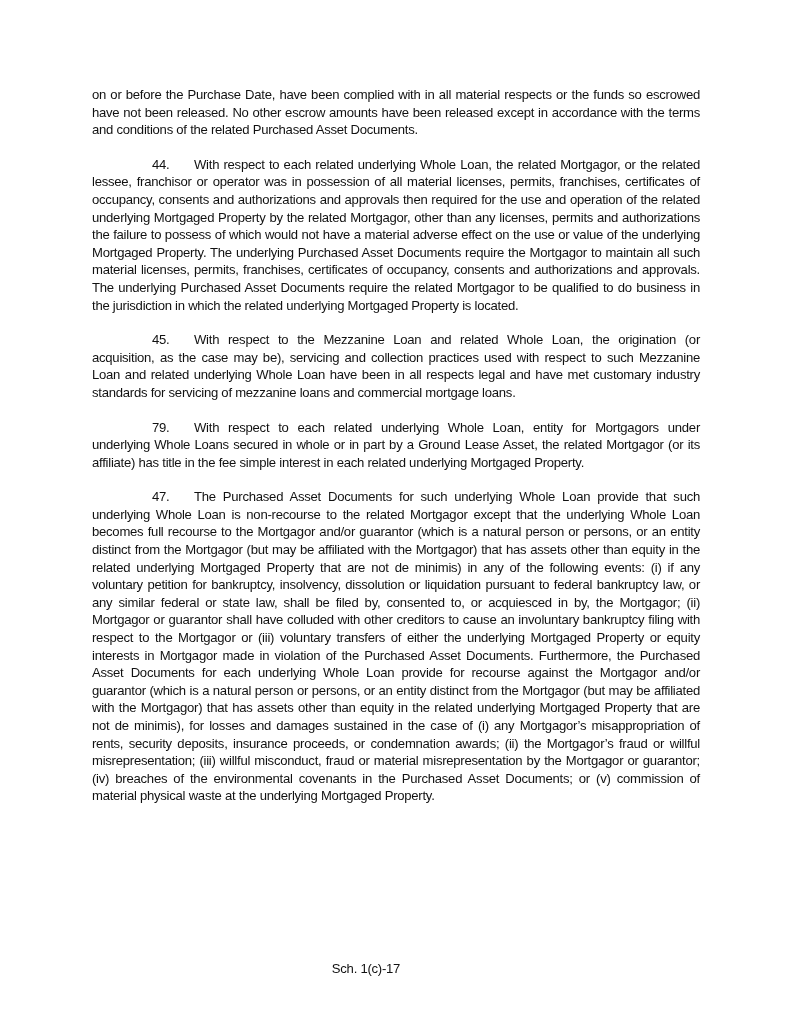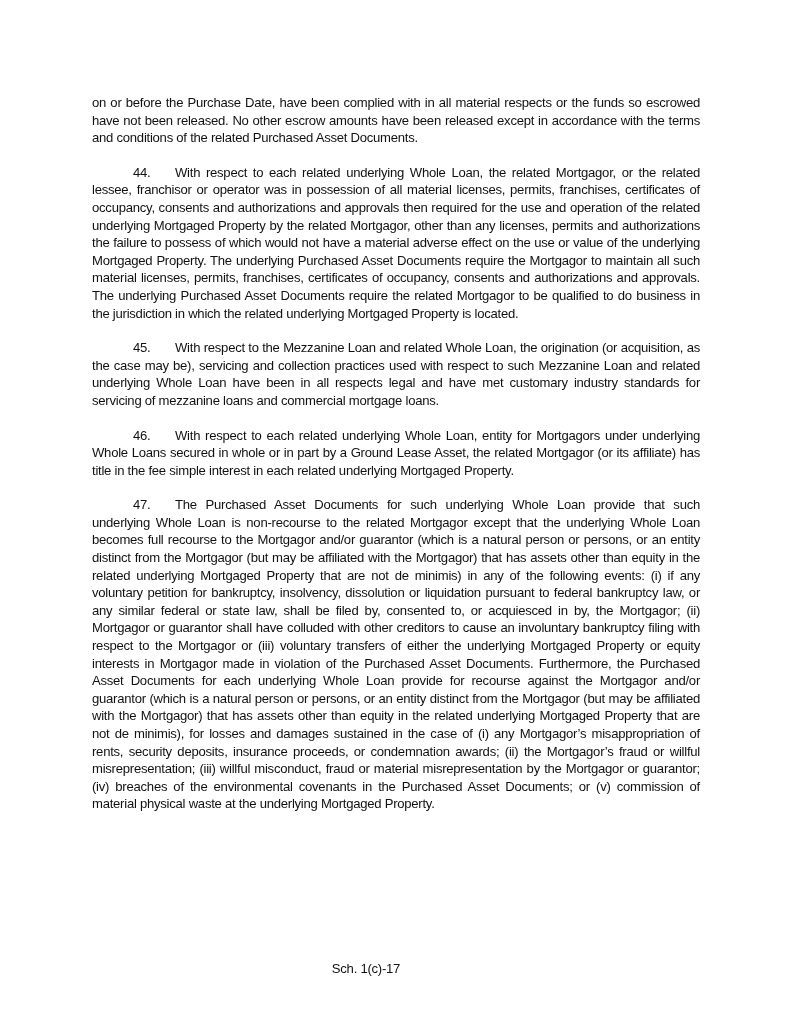--- a/index.html
+++ b/index.html
@@ -11,34 +11,34 @@
       width: 791px;
       height: 1024px;
       position: relative;
       overflow: hidden;
       font-family: "Liberation Sans", sans-serif;
       color: #111111;
     }
     .page {
       position: absolute;
       left: 92px;
-      top: 94px;
+      top: 86px;
       width: 608px;
     }
     .para {
       font-size: 13.1px;
       line-height: 17.6px;
       text-align: justify;
       margin: 0 0 17px 0;
       letter-spacing: -0.25px;
       word-spacing: 0px;
     }
     .para .num {
       display: inline-block;
-      margin-left: 41px;
+      margin-left: 60px;
       width: 42px;
     }
     .footer {
       position: absolute;
       left: 0;
       width: 732px;
       top: 961px;
       text-align: center;
       font-size: 13.1px;
       letter-spacing: -0.25px;
@@ -55,21 +55,21 @@
 
   <p class="para">
     <span class="num">44.</span><span>With respect to each related underlying Whole Loan, the related Mortgagor, or the related lessee, franchisor or operator was in possession of all material licenses, permits, franchises, certificates of occupancy, consents and authorizations and approvals then required for the use and operation of the related underlying Mortgaged Property by the related Mortgagor, other than any licenses, permits and authorizations the failure to possess of which would not have a material adverse effect on the use or value of the underlying Mortgaged Property.  The underlying Purchased Asset Documents require the Mortgagor to maintain all such material licenses, permits, franchises, certificates of occupancy, consents and authorizations and approvals.  The underlying Purchased Asset Documents require the related Mortgagor to be qualified to do business in the jurisdiction in which the related underlying Mortgaged Property is located.</span>
   </p>
 
   <p class="para">
     <span class="num">45.</span><span>With respect to the Mezzanine Loan and related Whole Loan, the origination (or acquisition, as the case may be), servicing and collection practices used with respect to such Mezzanine Loan and related underlying Whole Loan have been in all respects legal and have met customary industry standards for servicing of mezzanine loans and commercial mortgage loans.</span>
   </p>
 
   <p class="para">
-    <span class="num">46.</span><span>With respect to each related underlying Whole Loan, entity for Mortgagors under underlying Whole Loans secured in whole or in part by a Ground Lease Asset, the related Mortgagor (or its affiliate) has title in the fee simple interest in each related underlying Mortgaged Property.</span>
+    <span class="num">79.</span><span>With respect to each related underlying Whole Loan, entity for Mortgagors under underlying Whole Loans secured in whole or in part by a Ground Lease Asset, the related Mortgagor (or its affiliate) has title in the fee simple interest in each related underlying Mortgaged Property.</span>
   </p>
 
   <p class="para">
     <span class="num">47.</span><span>The Purchased Asset Documents for such underlying Whole Loan provide that such underlying Whole Loan is non-recourse to the related Mortgagor except that the underlying Whole Loan becomes full recourse to the Mortgagor and/or guarantor (which is a natural person or persons, or an entity distinct from the Mortgagor (but may be affiliated with the Mortgagor) that has assets other than equity in the related underlying Mortgaged Property that are not de minimis) in any of the following events: (i) if any voluntary petition for bankruptcy, insolvency, dissolution or liquidation pursuant to federal bankruptcy law, or any similar federal or state law, shall be filed by, consented to, or acquiesced in by, the Mortgagor; (ii) Mortgagor or guarantor shall have colluded with other creditors to cause an involuntary bankruptcy filing with respect to the Mortgagor or (iii) voluntary transfers of either the underlying Mortgaged Property or equity interests in Mortgagor made in violation of the Purchased Asset Documents. Furthermore, the Purchased Asset Documents for each underlying Whole Loan provide for recourse against the Mortgagor and/or guarantor (which is a natural person or persons, or an entity distinct from the Mortgagor (but may be affiliated with the Mortgagor) that has assets other than equity in the related underlying Mortgaged Property that are not de minimis), for losses and damages sustained in the case of (i) any Mortgagor’s misappropriation of rents, security deposits, insurance proceeds, or condemnation awards; (ii) the Mortgagor’s fraud or willful misrepresentation; (iii) willful misconduct, fraud or material misrepresentation by the Mortgagor or guarantor; (iv) breaches of the environmental covenants in the Purchased Asset Documents; or (v) commission of material physical waste at the underlying Mortgaged Property.</span>
   </p>
 
 </div>
 
 <div class="footer">Sch. 1(c)-17</div>
 

